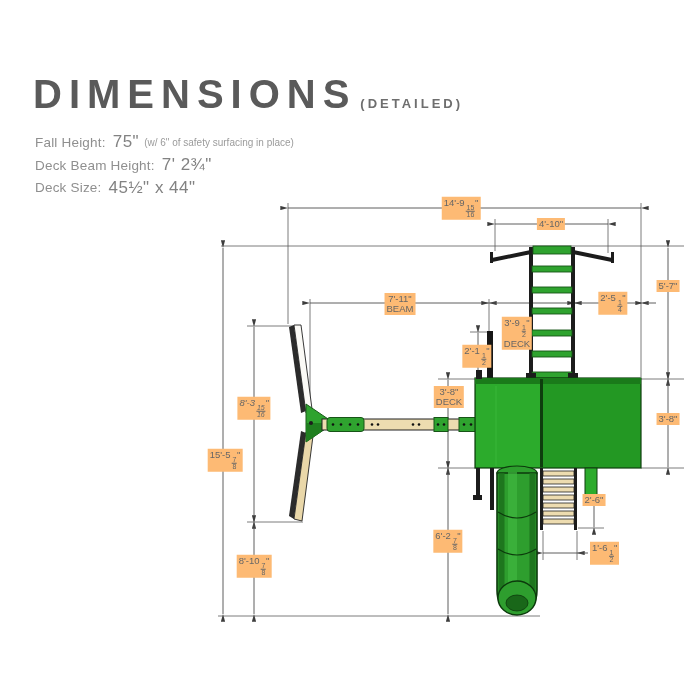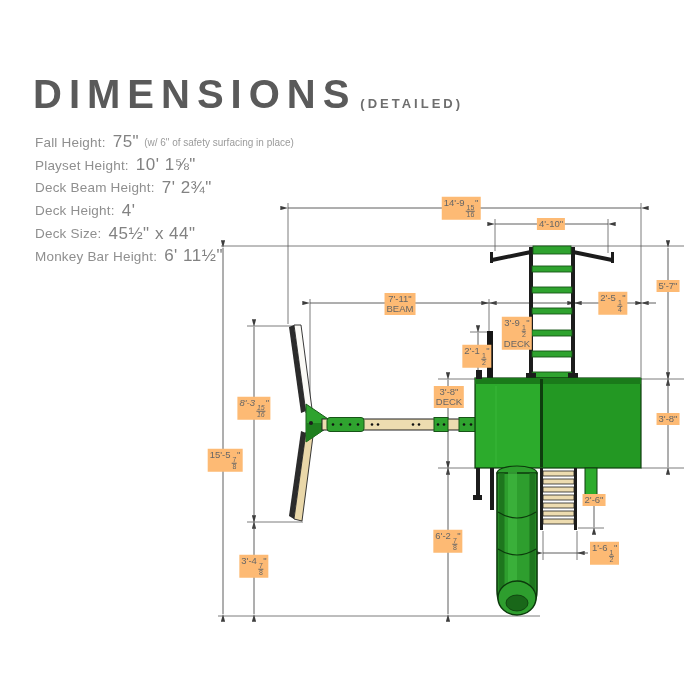--- a/index.html
+++ b/index.html
@@ -34,38 +34,26 @@
     <span class="title-main">DIMENSIONS</span><span class="title-sub">(DETAILED)</span>
   </div>
 
   <div class="specs">
     <div class="spec-row">
       <span class="sl">Fall Height:</span>
       <span class="sv">75"</span>
       <span class="sn">(w/ 6" of safety surfacing in place)</span>
     </div>
     <div class="spec-row">
-      <span class="sl">Playset Height:</span>
-      <span class="sv">10' 1⅝"</span>
-    </div>
-    <div class="spec-row">
       <span class="sl">Deck Beam Height:</span>
       <span class="sv">7' 2¾"</span>
     </div>
     <div class="spec-row">
-      <span class="sl">Deck Height:</span>
-      <span class="sv">4'</span>
-    </div>
-    <div class="spec-row">
       <span class="sl">Deck Size:</span>
       <span class="sv">45½" x 44"</span>
-    </div>
-    <div class="spec-row">
-      <span class="sl">Monkey Bar Height:</span>
-      <span class="sv">6' 11½"</span>
     </div>
   </div>
 
   <svg class="draw" width="700" height="700" viewBox="0 0 700 700">
     <defs>
       <marker id="ar" viewBox="0 0 10 6" refX="0.5" refY="3" markerWidth="9" markerHeight="5.4" orient="auto-start-reverse">
         <path d="M0.5,3 L10,0.4 L10,5.6 Z" fill="#3d3d3d"></path>
       </marker>
     </defs>
 
@@ -261,21 +249,21 @@
         <span>8</span>
       </span><span>"</span>
   </div>
   <div class="dim" style="left:448px;top:541px;">
     <span>6'-2</span><span class="frac">
         <span class="n">7</span>
         <span>8</span>
       </span><span>"</span>
   </div>
   <div class="dim" style="left:254px;top:566px;">
-    <span>3'-4</span><span class="frac">
+    <span>8'-10</span><span class="frac">
         <span class="n">7</span>
         <span>8</span>
       </span><span>"</span>
   </div>
   <div class="dim" style="left:594px;top:500px;">
     <span>2'-6"</span>
   </div>
   <div class="dim left-anchor" style="left:590px;top:553px;">
     <span>1'-6</span><span class="frac">
         <span class="n">1</span>

